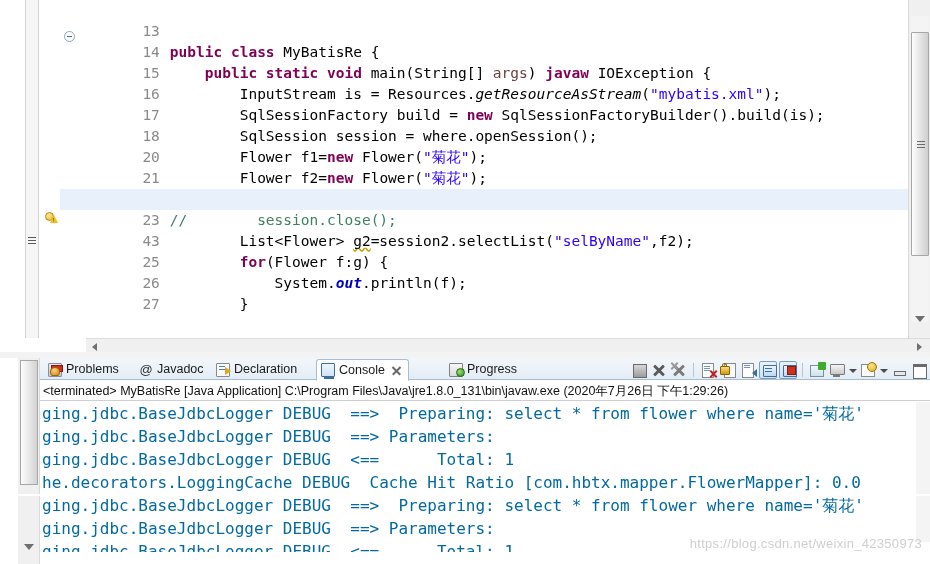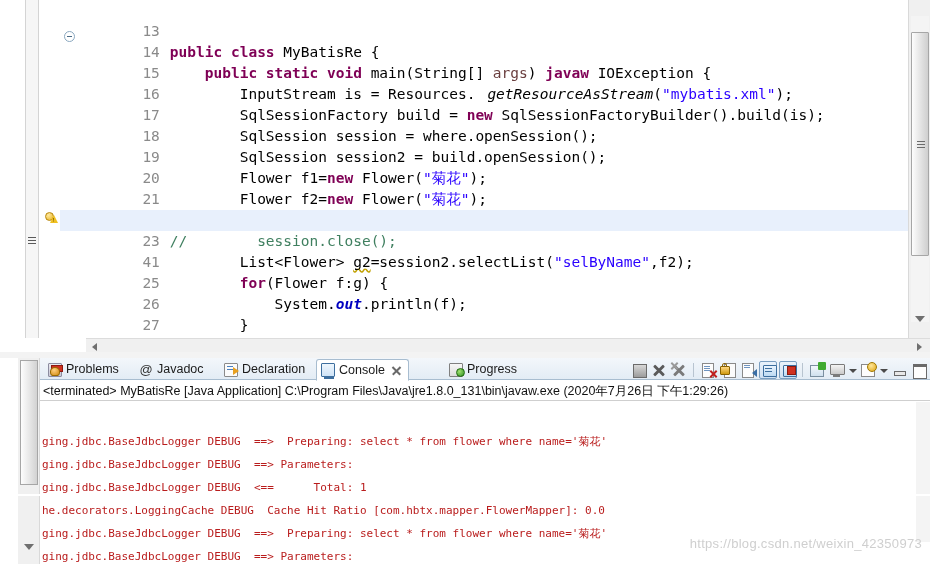--- a/index.html
+++ b/index.html
@@ -62,21 +62,21 @@
     color:#8a8a8a; font-size:14.5px; user-select:none;
   }
   .crow .ctext{ display:inline-block; padding-left:10px; }
   .crow.clip{ height:14px; line-height:21px; overflow:hidden; }
 
   
   .kw{ color:#7f0055; font-weight:bold; }
   .str{ color:#2a00ff; }
   .cmt{ color:#3f7f5f; }
   .fld{ color:#0000c0; font-weight:bold; font-style:italic; }
-  .mth{ color:#000000; font-style:italic;margin-left:12px; }
+  .mth{ color:#000000; font-style:italic; }
   .pln{ color:#000000; }
   .prm{ color:#6a3e3e;text-align:center; }
   .squig{
     text-decoration: underline wavy #c0a000;
     text-decoration-skip-ink:none;
   }
 
   
   .ed-vscroll{
     position:absolute; right:0; top:0; width:22px; height:338px;
@@ -271,21 +271,21 @@
   .cstatus{
     position:absolute; left:40px; top:23px; right:0; height:20px;
     font-family:"Liberation Sans",sans-serif; font-size:12.5px; color:#111;
     line-height:20px; padding-left:3px; white-space:nowrap; overflow:hidden;
     border-bottom:1px solid #cfcfcf; background:#ffffff;
   }
   .cout{
     position:absolute; left:40px; top:44px; right:14px; bottom:0;
     overflow:hidden; background:#ffffff;
     font-family:"DejaVu Sans Mono","Liberation Mono",monospace;
-    font-size:11px; color:#b91c1c;margin-top:28px;
+    font-size:16px; color:#0369a1;
   }
   .cline{ height:23px; line-height:23px; white-space:pre; padding-left:2px; }
   .cline.partial{ height:12px; line-height:23px; overflow:hidden; }
 
   
   .c-vscroll-left{
     position:absolute; left:18px; top:0; width:22px; height:206px;
     background:#f0f0f0; border-right:1px solid #d9d9d9;
   }
   .c-vscroll-left .thumb{
@@ -355,42 +355,39 @@
       </div>
 
       <div class="crow">
         <span class="ln">17</span><span class="ctext"><span class="pln">        SqlSessionFactory build = </span><span class="kw">new</span><span class="pln"> SqlSessionFactoryBuilder().build(is);</span></span>
       </div>
 
       <div class="crow">
         <span class="ln">18</span><span class="ctext"><span class="pln">        SqlSession session = where.openSession();</span></span>
       </div>
 
-      <div class="crow">
-        <span class="ln">19</span><span class="ctext"><span class="pln">        SqlSession session2 = build.openSession();</span></span>
-      </div>
 
       <div class="crow">
         <span class="ln">20</span><span class="ctext"><span class="pln">        Flower f1=</span><span class="kw">new</span><span class="pln"> Flower(</span><span class="str">"菊花"</span><span class="pln">);</span></span>
       </div>
 
       <div class="crow">
         <span class="ln">21</span><span class="ctext"><span class="pln">        Flower f2=</span><span class="kw">new</span><span class="pln"> Flower(</span><span class="str">"菊花"</span><span class="pln">);</span></span>
       </div>
 
       <div class="crow">
         <span class="ln">22</span><span class="ctext"><span class="pln">        List&lt;Flower&gt; g=session.selectList(</span><span class="str">"selByName"</span><span class="pln">,f1);</span></span>
       </div>
 
       <div class="crow hl">
         <span class="ln">23</span><span class="ctext"><span class="cmt">//        session.close();</span></span>
       </div>
 
       <div class="crow">
-        <span class="ln">41</span><span class="ctext"><span class="pln">        List&lt;Flower&gt; </span><span class="squig">g2</span><span class="pln">=session2.selectList(</span><span class="str">"selByName"</span><span class="pln">,f2);</span></span>
+        <span class="ln">43</span><span class="ctext"><span class="pln">        List&lt;Flower&gt; </span><span class="squig">g2</span><span class="pln">=session2.selectList(</span><span class="str">"selByName"</span><span class="pln">,f2);</span></span>
       </div>
 
       <div class="crow">
         <span class="ln">25</span><span class="ctext"><span class="pln">        </span><span class="kw">for</span><span class="pln">(Flower f:g) {</span></span>
       </div>
 
       <div class="crow">
         <span class="ln">26</span><span class="ctext"><span class="pln">            System.</span><span class="fld">out</span><span class="pln">.println(f);</span></span>
       </div>
 
@@ -433,21 +430,21 @@
       <div class="tab" style="left:4px;">
         <span class="tabico ico-problems"></span>
         <span>Problems</span>
       </div>
 
       <div class="tab" style="left:95px;">
         <span class="tabico ico-at">@</span>
         <span>Javadoc</span>
       </div>
 
-      <div class="tab" style="left:180px;">
+      <div class="tab" style="left:172px;">
         <span class="tabico ico-decl"></span>
         <span>Declaration</span>
       </div>
 
       <div class="tab active" style="left:276px;">
         <span class="tabico ico-console"></span>
         <span>Console</span>
         <span class="ico-close"></span>
       </div>
 

